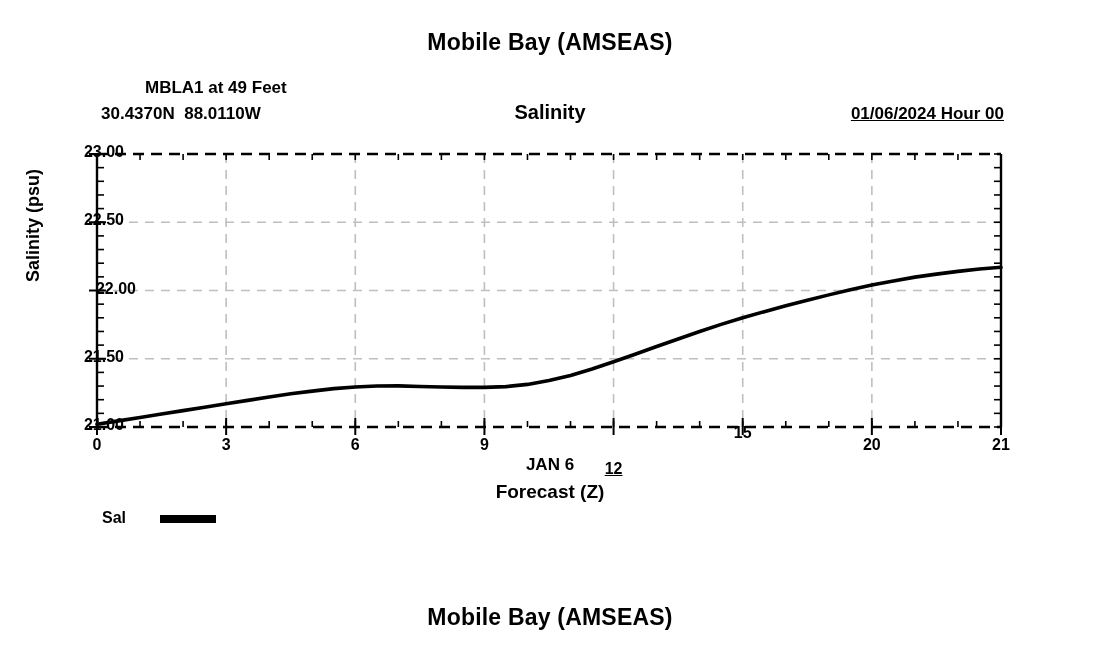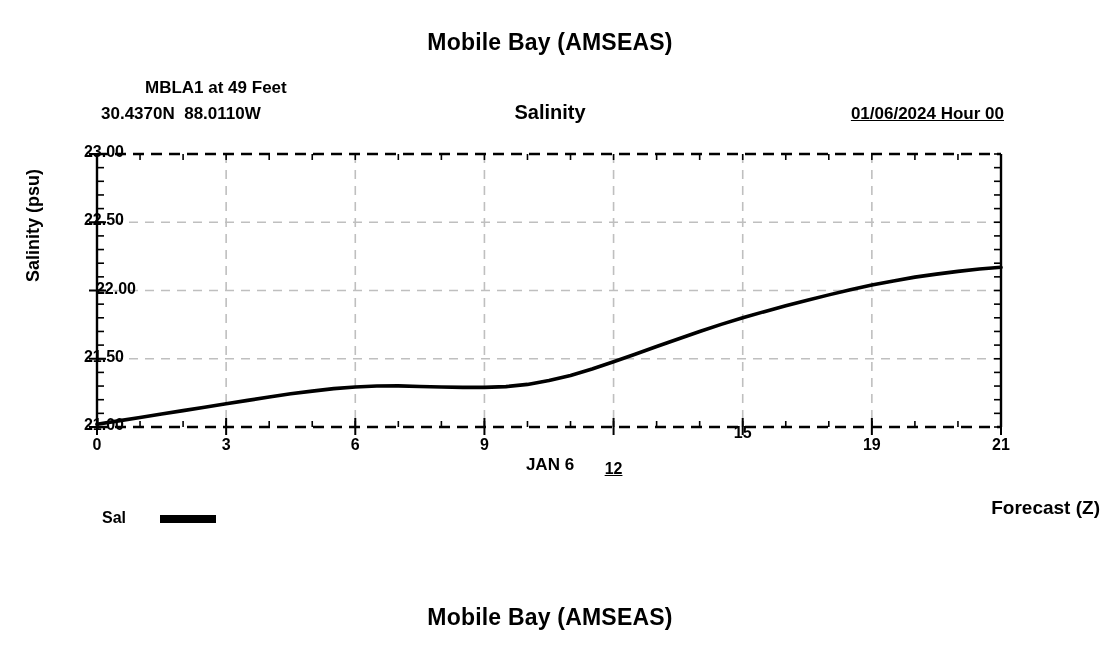--- a/index.html
+++ b/index.html
@@ -97,24 +97,23 @@
     left: 0; right: 0;
     top: 455px;
     text-align: center;
     font-size: 17px;
     font-weight: bold;
   }
   .xlabel-unit {
     position: absolute;
     left: 0; right: 0;
     top: 481px;
-    text-align: right;
+    text-align: center;
     font-size: 19px;
     font-weight: bold;
-    margin-top: 16px;
   }
 
   
   .ytick {
     position: absolute;
     width: 80px;
     text-align: right;
     font-size: 16px;
     font-weight: bold;
     white-space: pre;
@@ -296,21 +295,21 @@
       <div class="ytick" style="left: 1px; top: 211.25px;">22.50</div>
       <div class="ytick" style="left: 1px; top: 143px;">23.00</div>
     </div>
   <div id="xtick-holder">
       <div class="xtick" style="left: 67px; top: 436px;">0</div>
       <div class="xtick" style="left: 196.143px; top: 436px;">3</div>
       <div class="xtick" style="left: 325.286px; top: 436px;">6</div>
       <div class="xtick" style="left: 454.429px; top: 436px;">9</div>
       <div class="xtick" style="left: 583.571px; top: 460px; text-decoration: underline;">12</div>
       <div class="xtick" style="left: 712.714px; top: 424px;">15</div>
-      <div class="xtick" style="left: 841.857px; top: 436px;">19</div>
+      <div class="xtick" style="left: 841.857px; top: 436px;">20</div>
       <div class="xtick" style="left: 971px; top: 436px;">21</div>
     </div>
 
   <div class="legend-label">Sal</div>
   <div class="legend-swatch" style="background: rgb(0, 0, 0);"></div>
 
   <div class="footer-title">Mobile Bay (AMSEAS)</div>
 
 </div>
 

